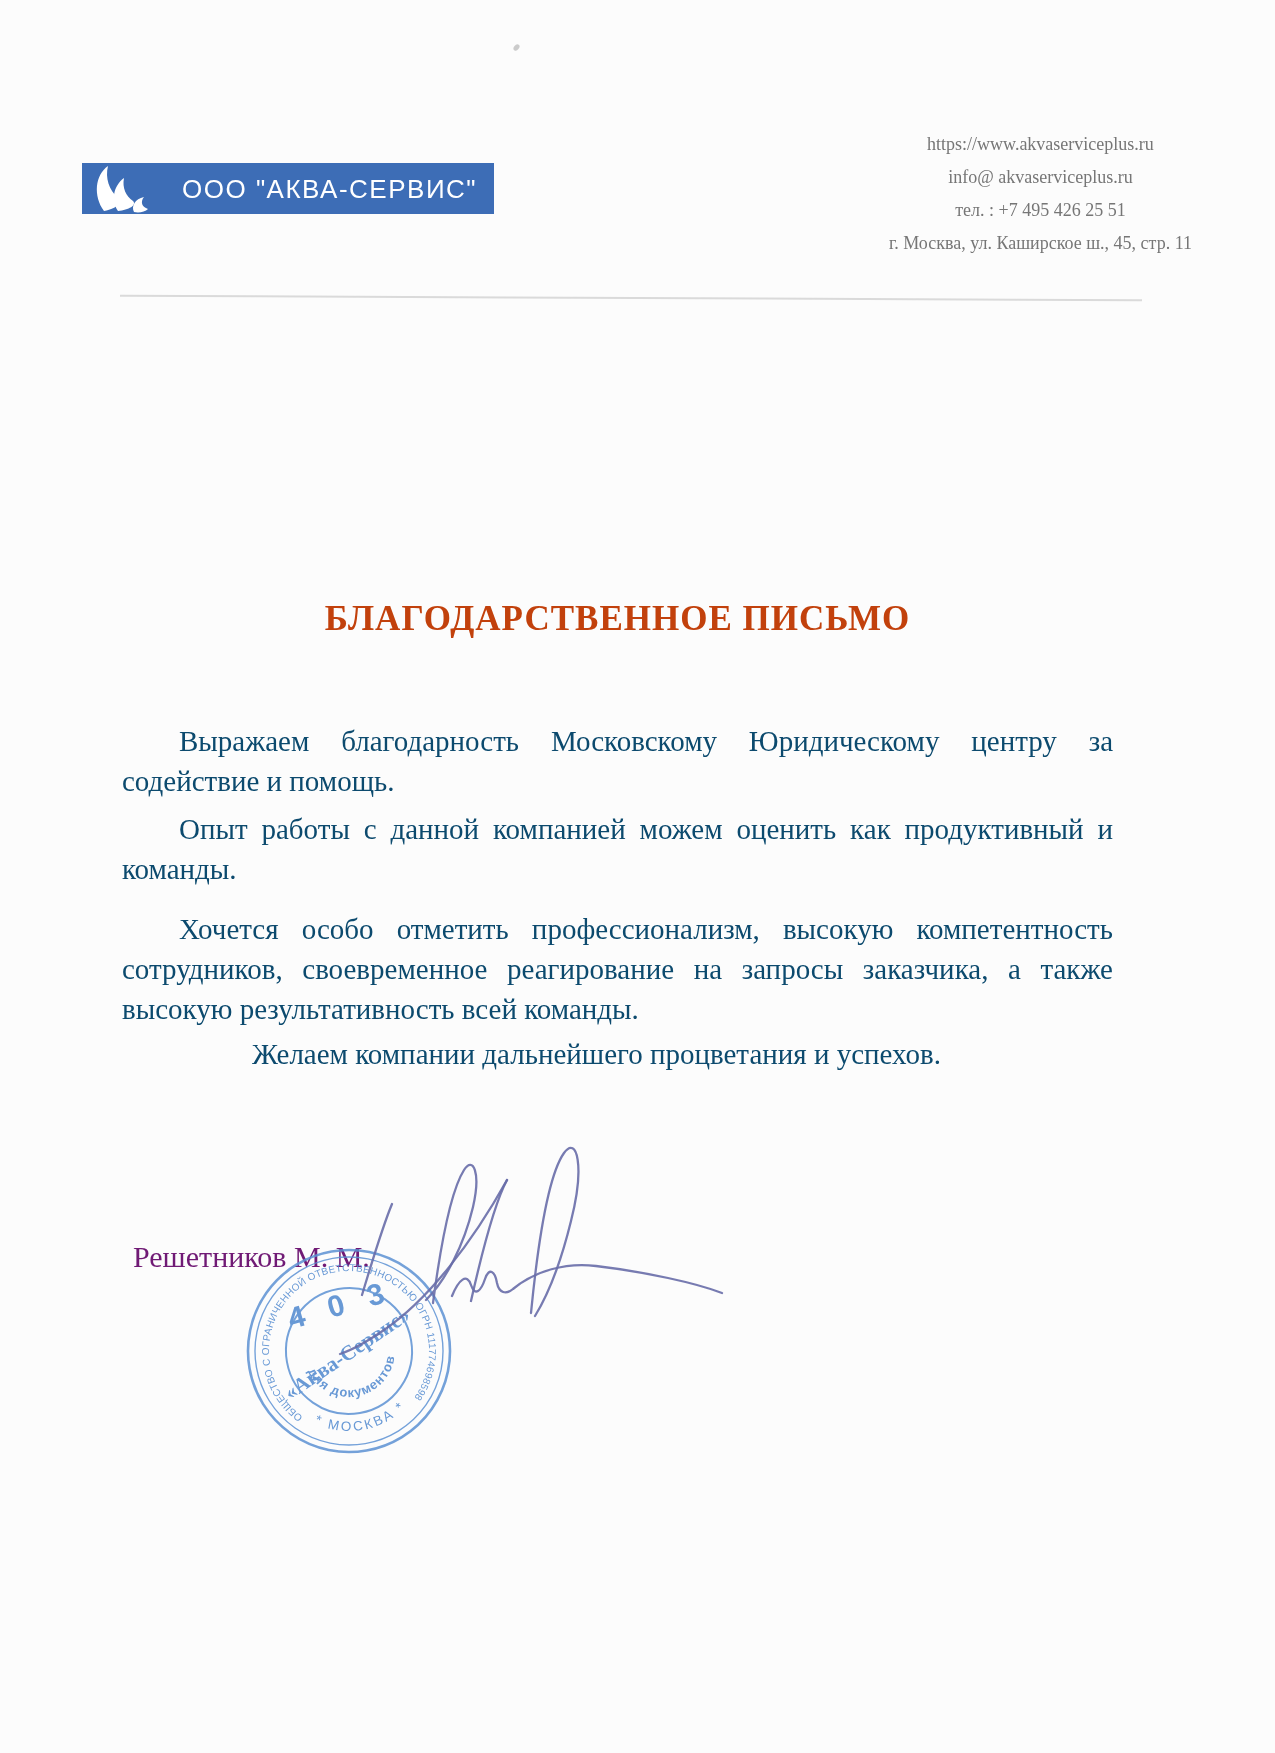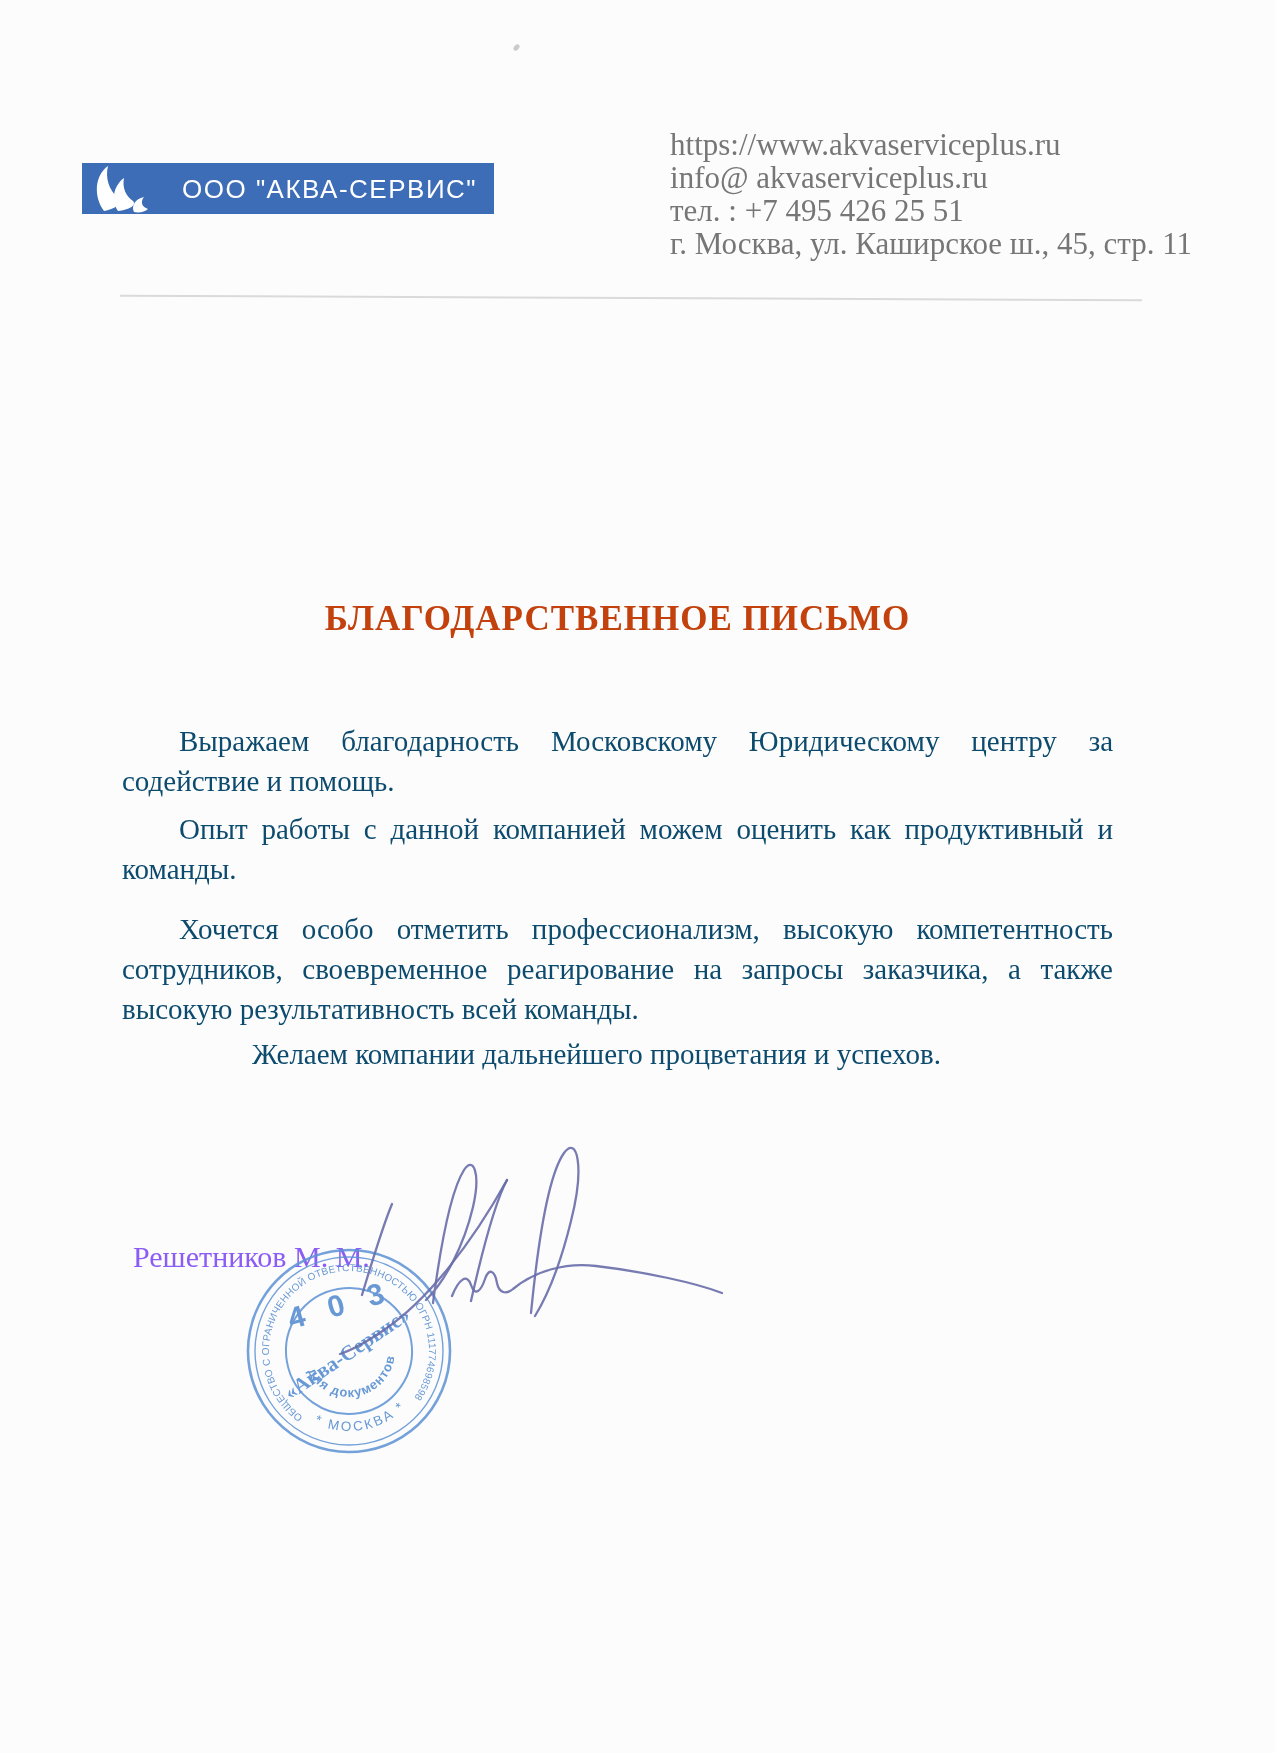--- a/index.html
+++ b/index.html
@@ -10,33 +10,33 @@
          border-radius:50%;opacity:.5;transform:rotate(40deg);}
 
   
   .logo{position:absolute;left:82px;top:163px;width:412px;height:51px;background:#3d6db6;}
   .logo-icon{position:absolute;left:10px;top:0px;width:66px;height:51px;}
   .logo-text{position:absolute;left:100px;top:50%;transform:translateY(-50%);
              font-family:"Liberation Sans",sans-serif;font-size:26px;color:#ffffff;
              letter-spacing:1.5px;white-space:nowrap;}
 
   
-  .contact{position:absolute;top:128px;right:83px;text-align:left;
-           font-size:31px;line-height:33px;color:#767676;}
+  .contact{position:absolute;top:128px;right:83px;text-align:center;
+           font-size:18px;line-height:33px;color:#767676;}
 
   .divider{position:absolute;left:120px;top:297px;width:1022px;height:2px;
            background:#dadada;transform:rotate(0.25deg);}
 
   
   .title{position:absolute;left:122px;top:599px;width:991px;margin:0;text-align:center;
          font-size:35px;font-weight:bold;letter-spacing:1px;color:#c2410c;}
   .body{position:absolute;left:122px;top:721px;width:991px;font-size:29px;color:#0c4a6e;}
   .body .line{line-height:40px;text-align:justify;text-align-last:justify;}
   .body .line.last{text-align-last:left;}
-  .signatory{position:absolute;left:133px;top:1240px;font-size:30px;color:#8b5cf6;white-space:nowrap;}
+  .signatory{position:absolute;left:133px;top:1240px;font-size:30px;color:#701a75;white-space:nowrap;}
 
   
   .stamp{position:absolute;left:234px;top:1236px;width:230px;height:230px;opacity:.85;}
   .stamp text{fill:#4f88cf;}
   .signature{position:absolute;left:300px;top:1120px;width:460px;height:300px;}
   .signature path{fill:none;stroke:#686da9;stroke-width:2.3;stroke-linecap:round;opacity:.9;}
 </style>
 </head>
 <body>
 

